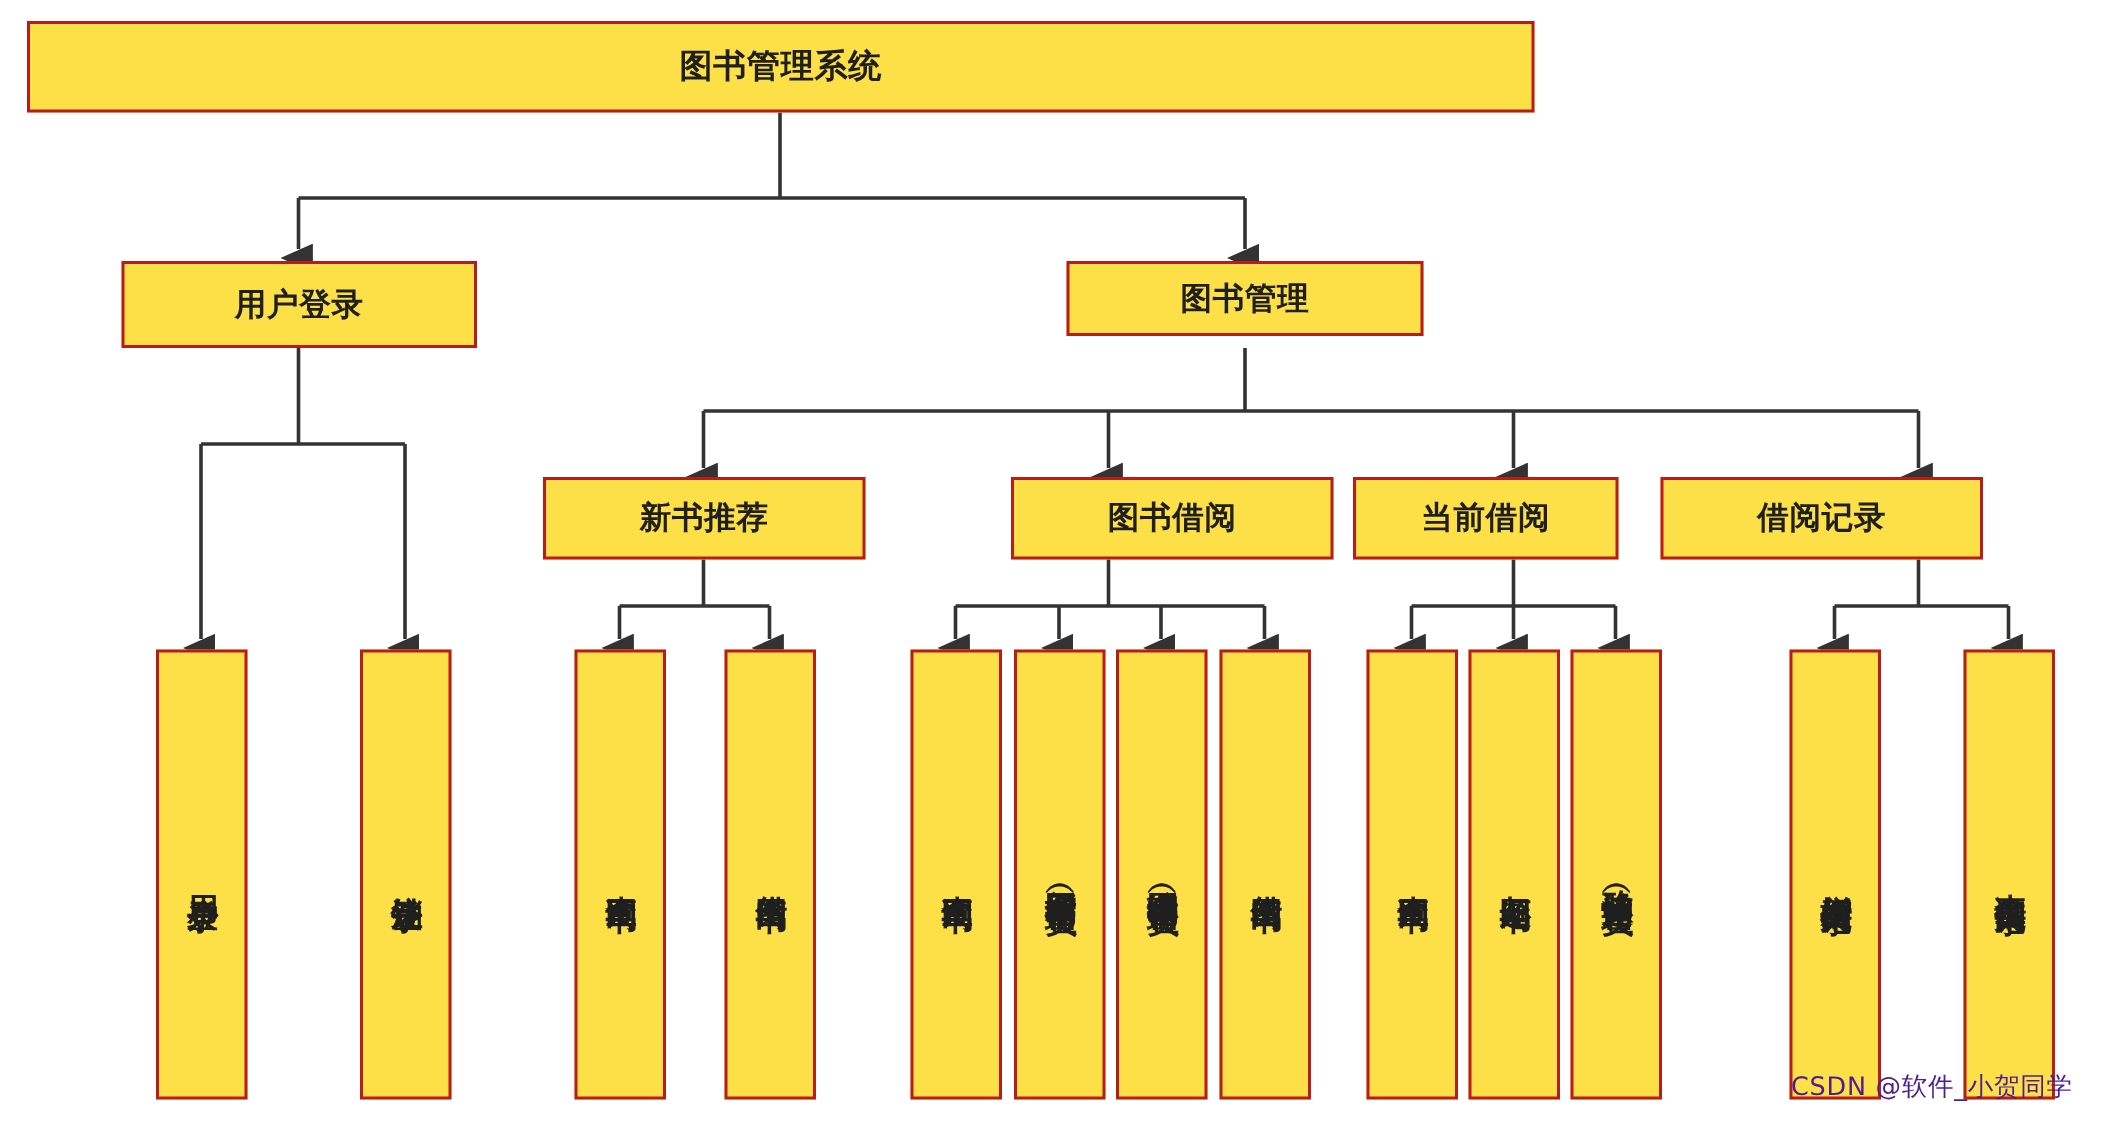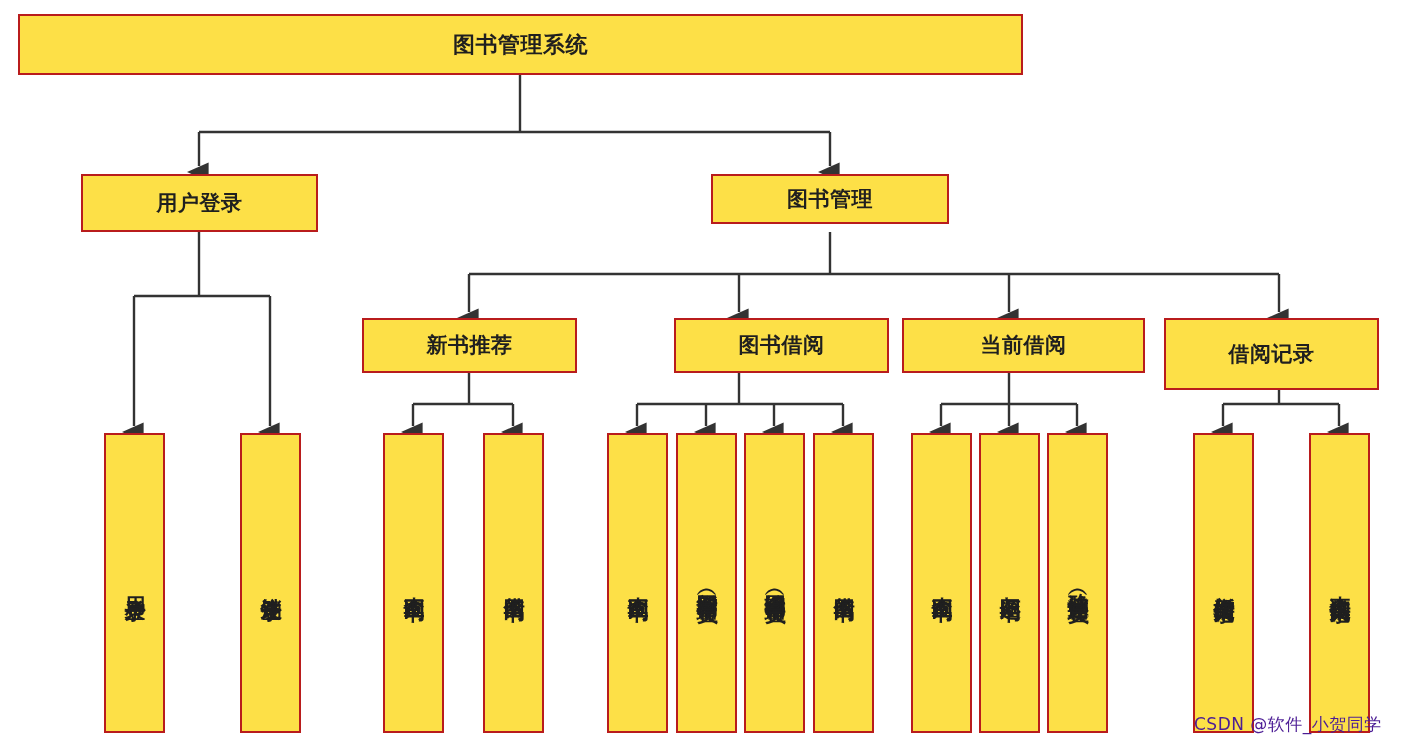--- a/index.html
+++ b/index.html
@@ -139,24 +139,24 @@
   <div class="node horiz" style="left:711px; top:174px; width:238px; height:50px;">
     <span class="node-label">图书管理</span>
   </div>
 
   <div class="node horiz" style="left:362px; top:318px; width:215px; height:55px;">
     <span class="node-label">新书推荐</span>
   </div>
   <div class="node horiz" style="left:632px; top:318px; width:215px; height:55px;margin-left:42px;">
     <span class="node-label">图书借阅</span>
   </div>
-  <div class="node horiz" style="left:902px; top:318px; width:243px; height:55px;">
+  <div class="node horiz" style="left:902px; top:318px; width:177px; height:55px;">
     <span class="node-label">当前借阅</span>
   </div>
-  <div class="node horiz" style="left:1164px; top:318px; width:215px; height:72px;">
+  <div class="node horiz" style="left:1107px; top:318px; width:215px; height:55px;">
     <span class="node-label">借阅记录</span>
   </div>
 
   <div class="node vert" style="left:104px; top:433px; width:61px; height:300px;">
     <span class="node-label">用户登录</span>
   </div>
   <div class="node vert" style="left:240px; top:433px; width:61px; height:300px;">
     <span class="node-label">注销登录</span>
   </div>
 

